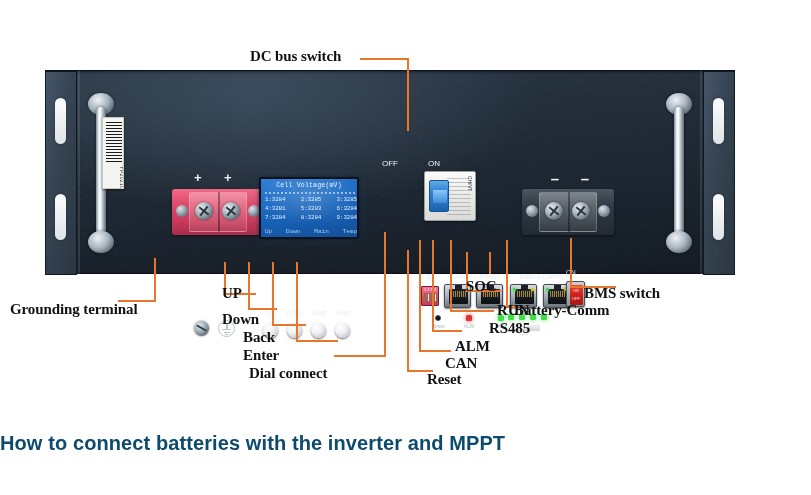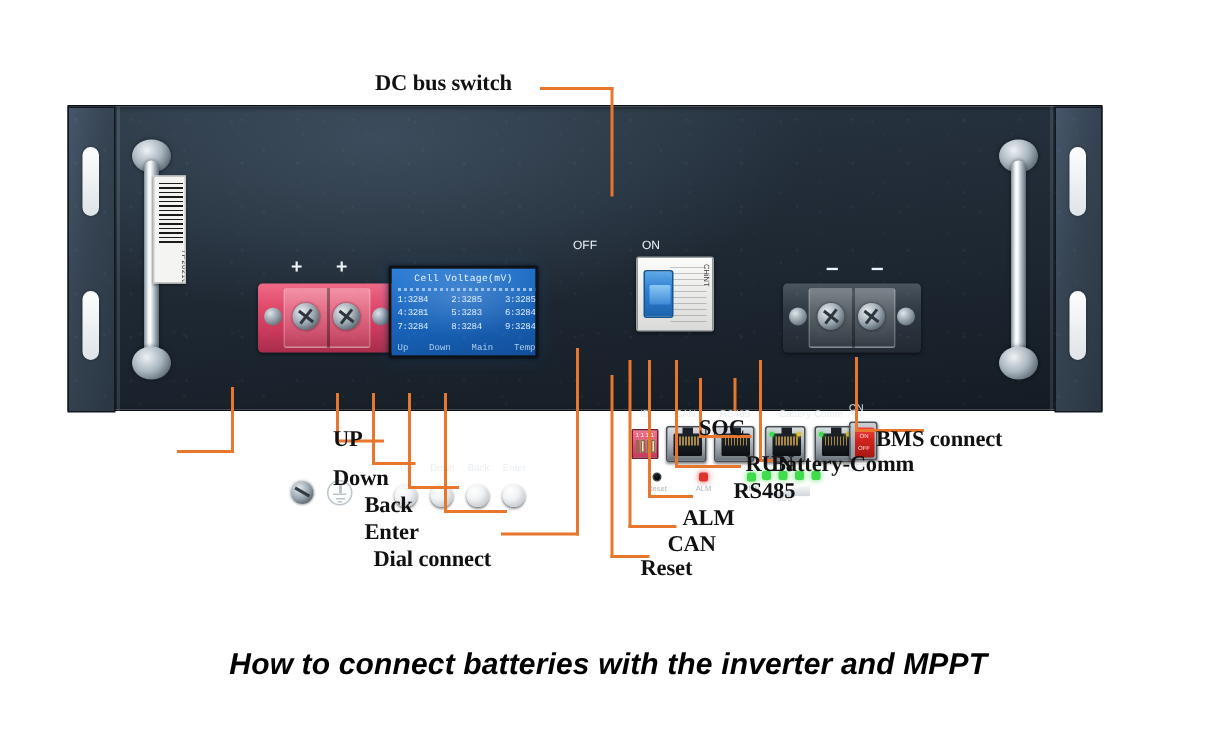--- a/index.html
+++ b/index.html
@@ -374,27 +374,26 @@
   #bms-switch .rocker .off { top: 11px; }
   .bmslabel {
     position: absolute;
     font-family: "Liberation Sans", sans-serif;
     font-size: 6.5px; color: #dfe6ec;
   }
 
   
   #caption {
     position: absolute; left: 0; top: 432px; width: 811px;
-    text-align: center;
+    text-align: left;
     font-family: "Liberation Sans", sans-serif;
     font-weight: bold;
     font-size: 20px;
-    color: #000000;
+    color: #0c4a6e;
     letter-spacing: .1px;
-    font-style: italic;
   }
 </style>
 </head>
 <body>
 
 <div id="stage">
 
   <div id="panel">
 
     <div class="ear left">
@@ -607,29 +606,30 @@
   <div class="lead v" style="left:489px; top:252px; height:22px;"></div>
   <div class="lead h" style="left:489px; top:272px; width:-0px;"></div>
 
   <div class="lead v" style="left:506px; top:240px; height:68px;"></div>
   <div class="lead h" style="left:506px; top:306px; width:10px;"></div>
 
   <div class="lead v" style="left:570px; top:238px; height:50px;"></div>
   <div class="lead h" style="left:570px; top:286px; width:46px;"></div>
 
   <div class="anno" style="left:250px; top:48px;  font-size:15px;">DC bus switch</div>
+  <div class="anno" style="left:10px;  top:301px; font-size:15px;">Grounding terminal</div>
   <div class="anno" style="left:222px; top:285px; font-size:15px;">UP</div>
   <div class="anno" style="left:222px; top:311px; font-size:15px;">Down</div>
   <div class="anno" style="left:243px; top:329px; font-size:15px;">Back</div>
   <div class="anno" style="left:243px; top:347px; font-size:15px;">Enter</div>
   <div class="anno" style="left:249px; top:365px; font-size:15px;">Dial connect</div>
   <div class="anno" style="left:427px; top:371px; font-size:15px;">Reset</div>
   <div class="anno" style="left:445px; top:355px; font-size:15px;">CAN</div>
   <div class="anno" style="left:455px; top:338px; font-size:15px;">ALM</div>
   <div class="anno" style="left:489px; top:320px; font-size:15px;">RS485</div>
   <div class="anno" style="left:497px; top:302px; font-size:15px;">RUN</div>
   <div class="anno" style="left:466px; top:278px; font-size:15px;">SOC</div>
   <div class="anno" style="left:514px; top:302px; font-size:15px;">Battery-Comm</div>
-  <div class="anno" style="left:584px; top:285px; font-size:15px;">BMS connect</div>
+  <div class="anno" style="left:584px; top:285px; font-size:15px;">BMS switch</div>
 
   <div id="caption">How to connect batteries with the inverter and MPPT</div>
 
 </div>
 
 </body></html>

